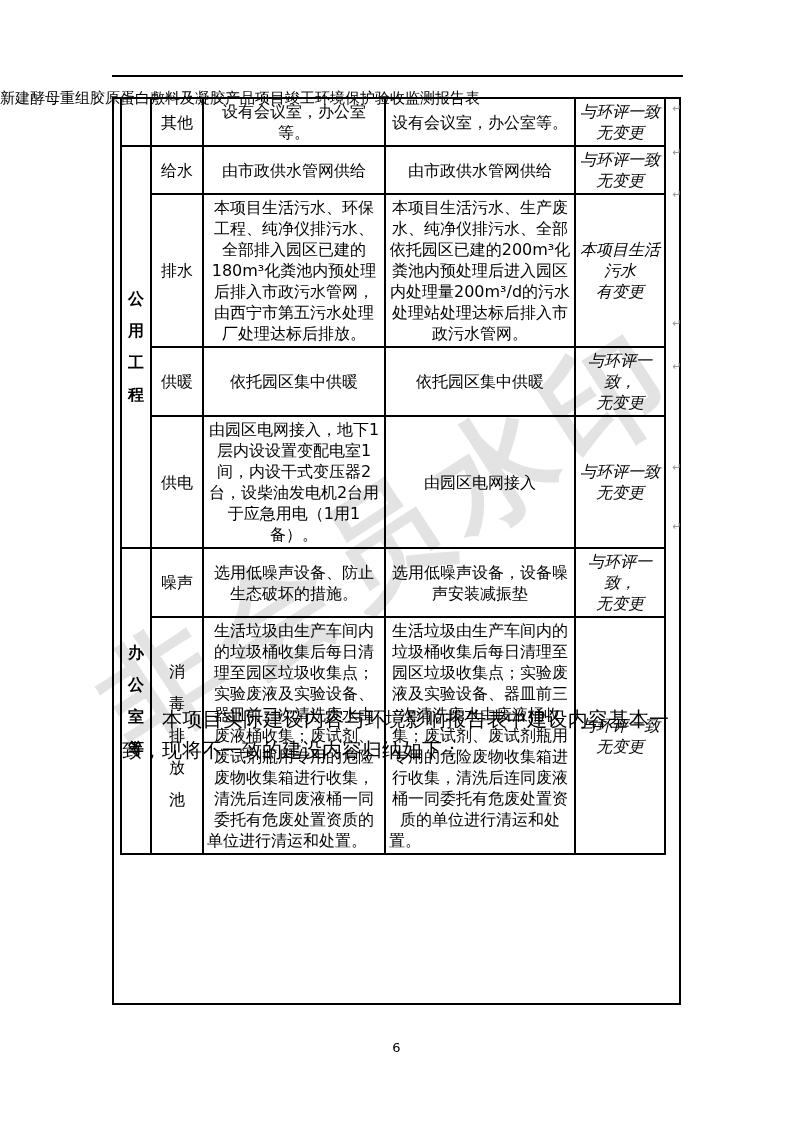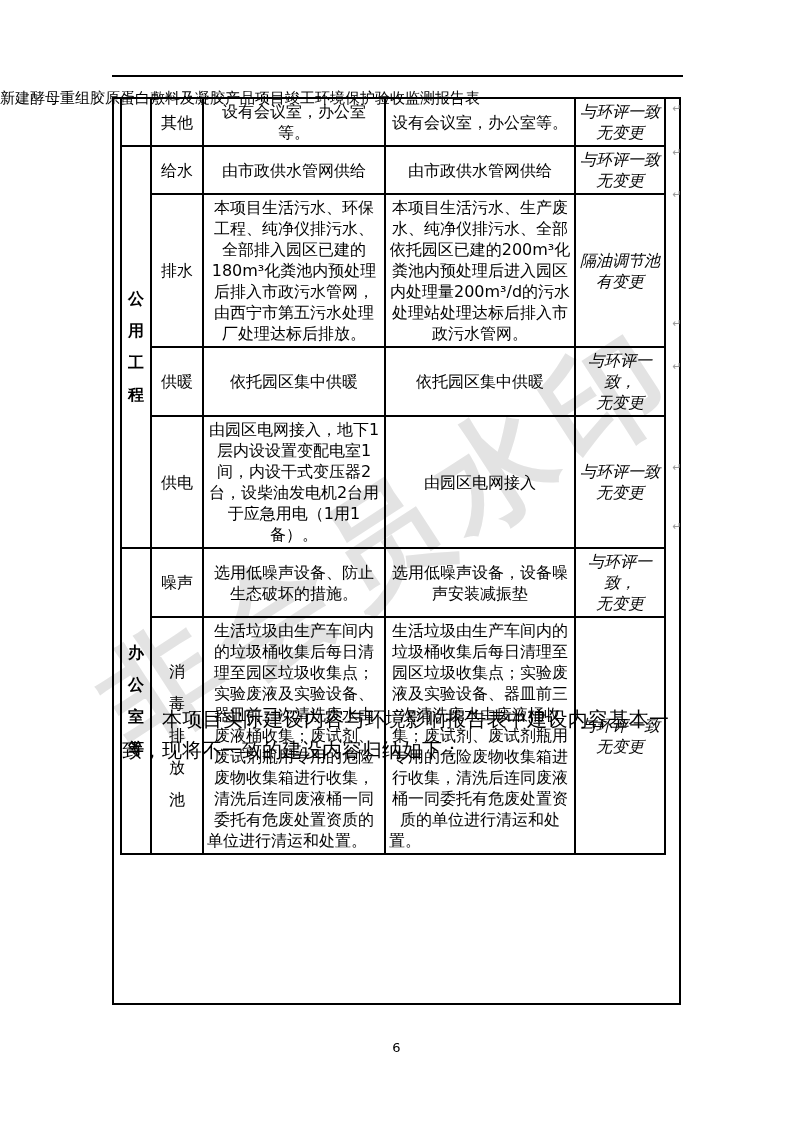--- a/index.html
+++ b/index.html
@@ -98,21 +98,21 @@
         <td>给水</td>
         <td>由市政供水管网供给</td>
         <td>由市政供水管网供给</td>
         <td class="pre">与环评一致
 无变更</td>
       </tr>
       <tr style="height:129px">
         <td>排水</td>
         <td>本项目生活污水、环保工程、纯净仪排污水、全部排入园区已建的180m³化粪池内预处理后排入市政污水管网，由西宁市第五污水处理厂处理达标后排放。</td>
         <td>本项目生活污水、生产废水、纯净仪排污水、全部依托园区已建的200m³化粪池内预处理后进入园区内处理量200m³/d的污水处理站处理达标后排入市政污水管网。</td>
-        <td class="pre">隔油调节池
+        <td class="pre">本项目生活污水
 有变更</td>
       </tr>
       <tr style="height:43px">
         <td>供暖</td>
         <td>依托园区集中供暖</td>
         <td>依托园区集中供暖</td>
         <td class="pre">与环评一致，
 无变更</td>
       </tr>
       <tr style="height:101px">

